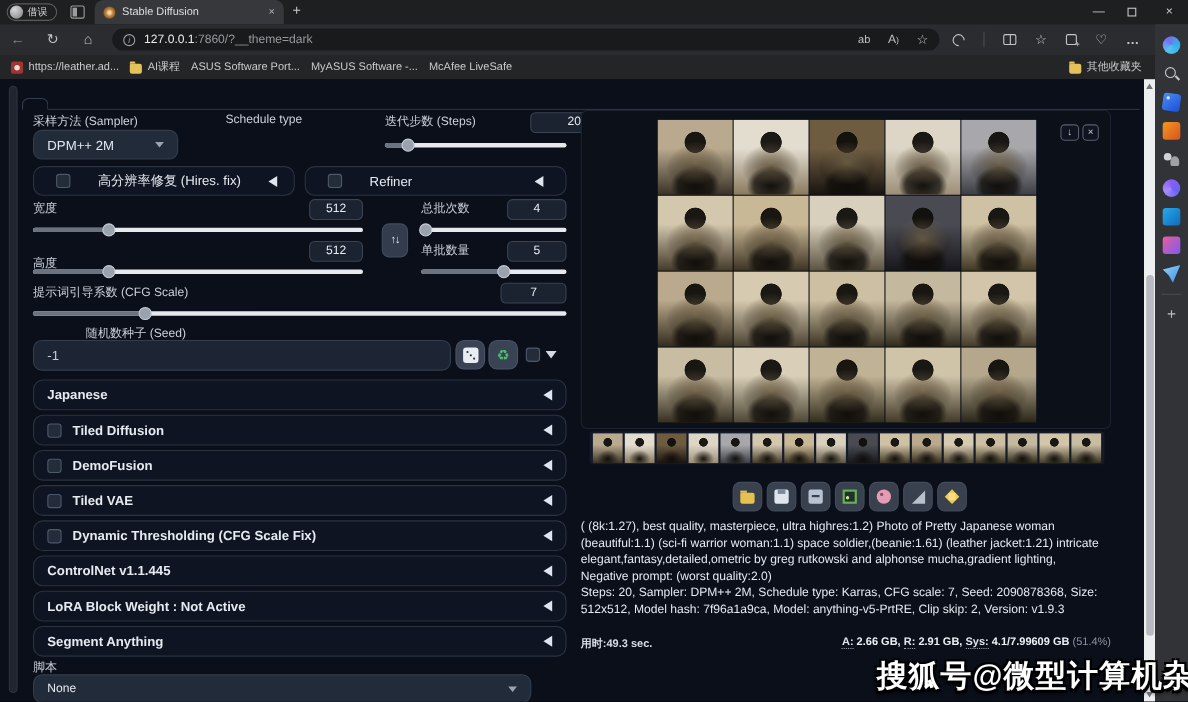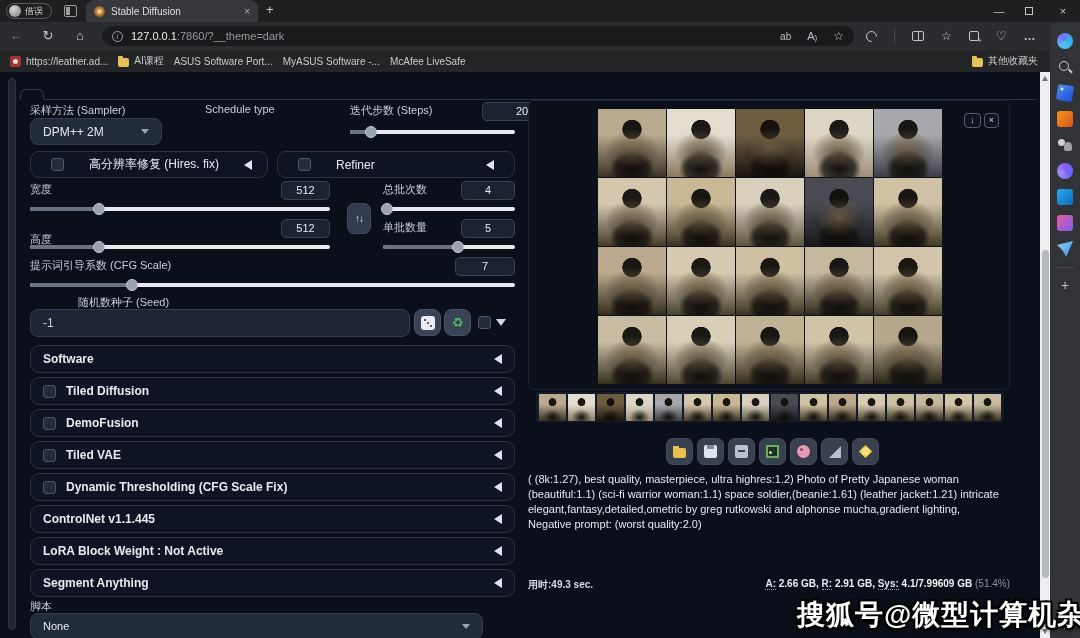--- a/index.html
+++ b/index.html
@@ -333,21 +333,21 @@
     <div class="toolbtn" style="left:444px;top:237px;">
         <span class="recycle">♻</span>
       </div>
     <span class="cbx" style="position:absolute;left:478px;top:244px;"></span>
     <span class="tri-down" style="left:496px;top:247px;"></span>
 
     <div>
 
     <div class="acc nocb" style="top: 273px;">
 
-          <span class="acc-label">Software</span>
+          <span class="acc-label">Japanese</span>
           <span class="tri-left"></span>
         </div>
         <div class="acc" style="top: 305px;">
           <span class="cbx"></span>
           <span class="acc-label">Tiled Diffusion</span>
           <span class="tri-left"></span>
         </div>
         <div class="acc" style="top: 337px;">
           <span class="cbx"></span>
           <span class="acc-label">DemoFusion</span>
@@ -455,20 +455,21 @@
           <span class="obi"></span>
         </button>
         <button class="outbtn upscale">
           <span class="obi"></span>
         </button>
       </div>
 
     <div class="geninfo">
       <div>( (8k:1.27), best quality, masterpiece, ultra highres:1.2) Photo of Pretty Japanese woman (beautiful:1.1) (sci-fi warrior woman:1.1) space soldier,(beanie:1.61) (leather jacket:1.21) intricate elegant,fantasy,detailed,ometric by greg rutkowski and alphonse mucha,gradient lighting,</div>
       <div class="neg">Negative prompt: (worst quality:2.0)</div>
+      <div>Steps: 20, Sampler: DPM++ 2M, Schedule type: Karras, CFG scale: 7, Seed: 2090878368, Size: 512x512, Model hash: 7f96a1a9ca, Model: anything-v5-PrtRE, Clip skip: 2, Version: v1.9.3</div>
     </div>
 
     <div class="footer-line">
       <span class="time">用时:49.3 sec.</span>
       <span class="mem">
         <span style="display:inline;">
           
         <span class="mem-seg"><u>A:</u><b> 2.66 GB, </b></span><span class="mem-seg"><u>R:</u><b> 2.91 GB, </b></span><span class="mem-seg"><u>Sys:</u><b> 4.1/7.99609 GB </b></span></span>
         <span class="pct">(51.4%)</span>
       </span>

